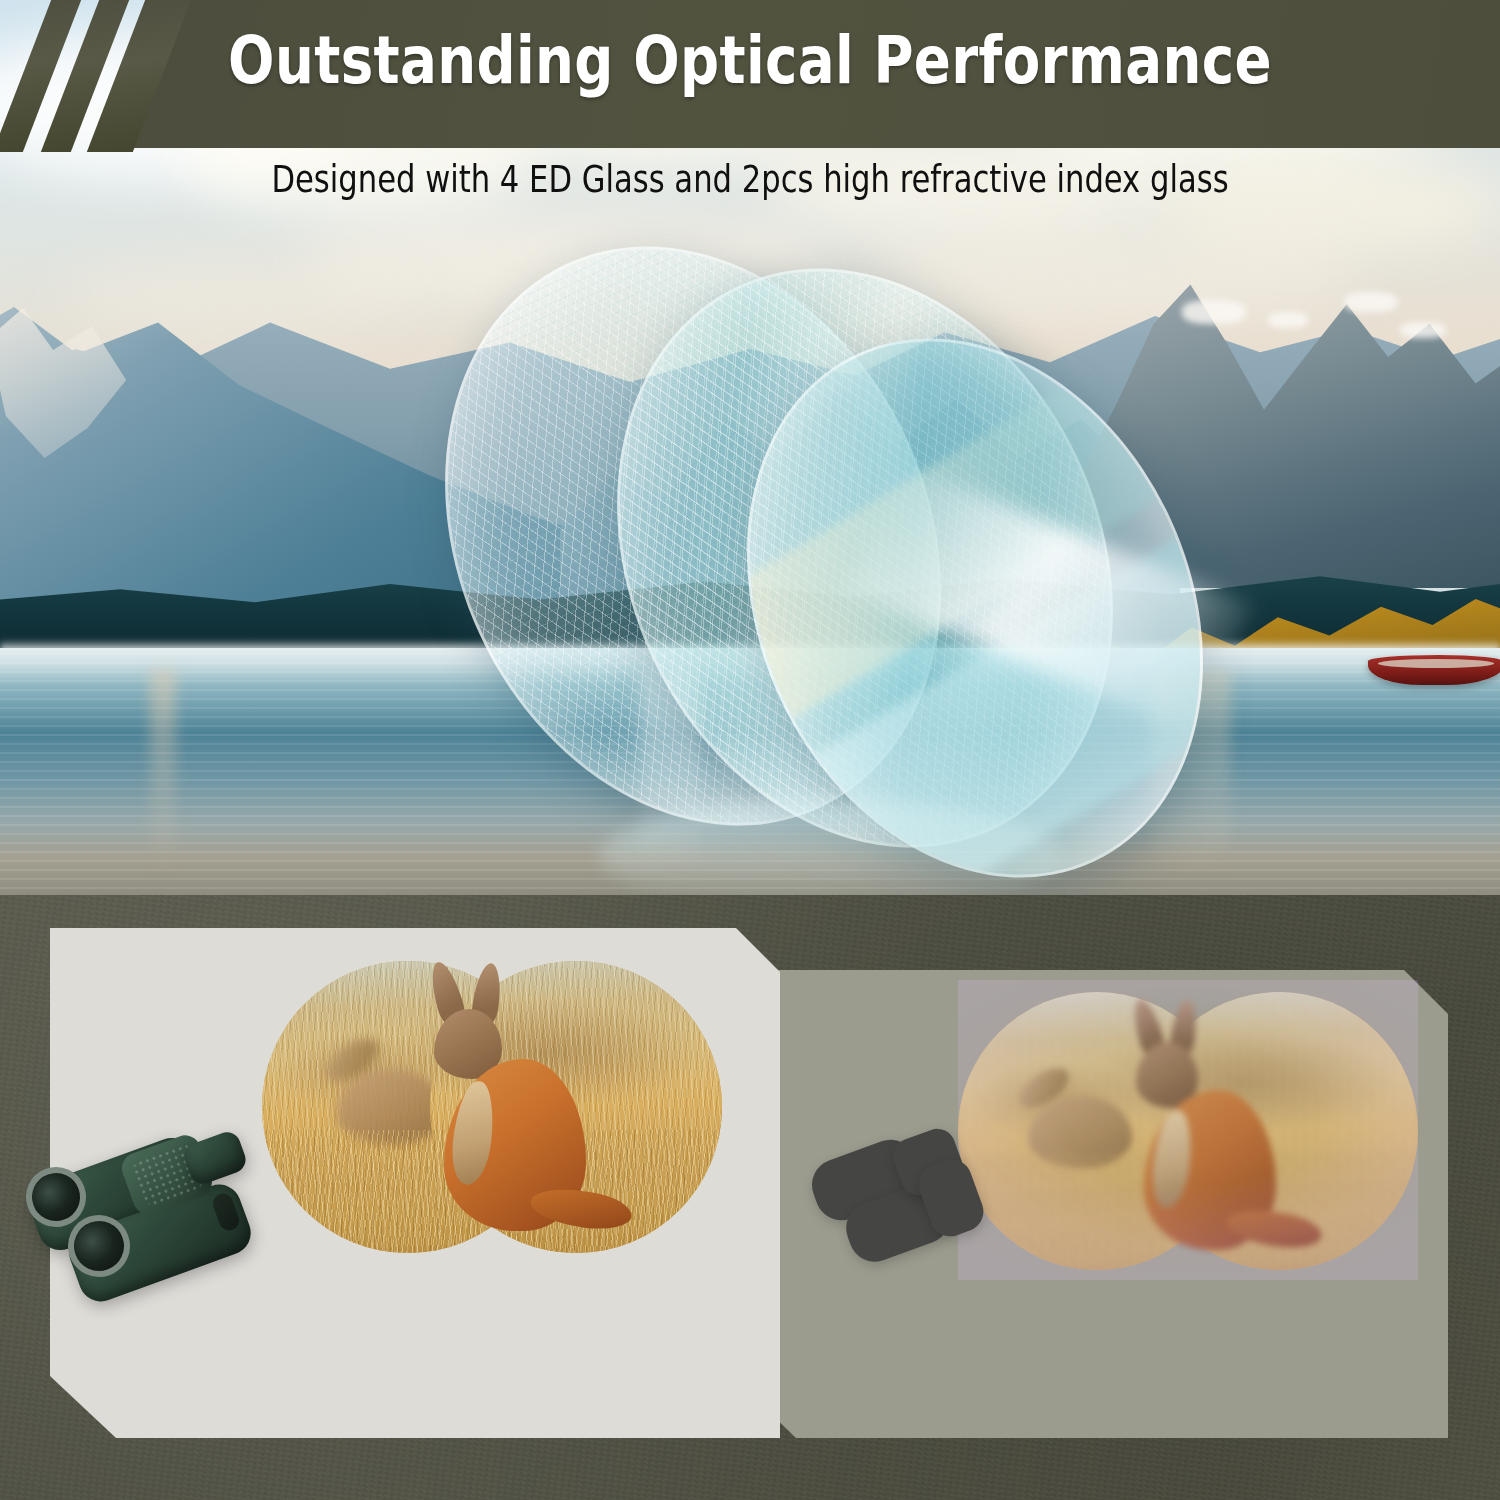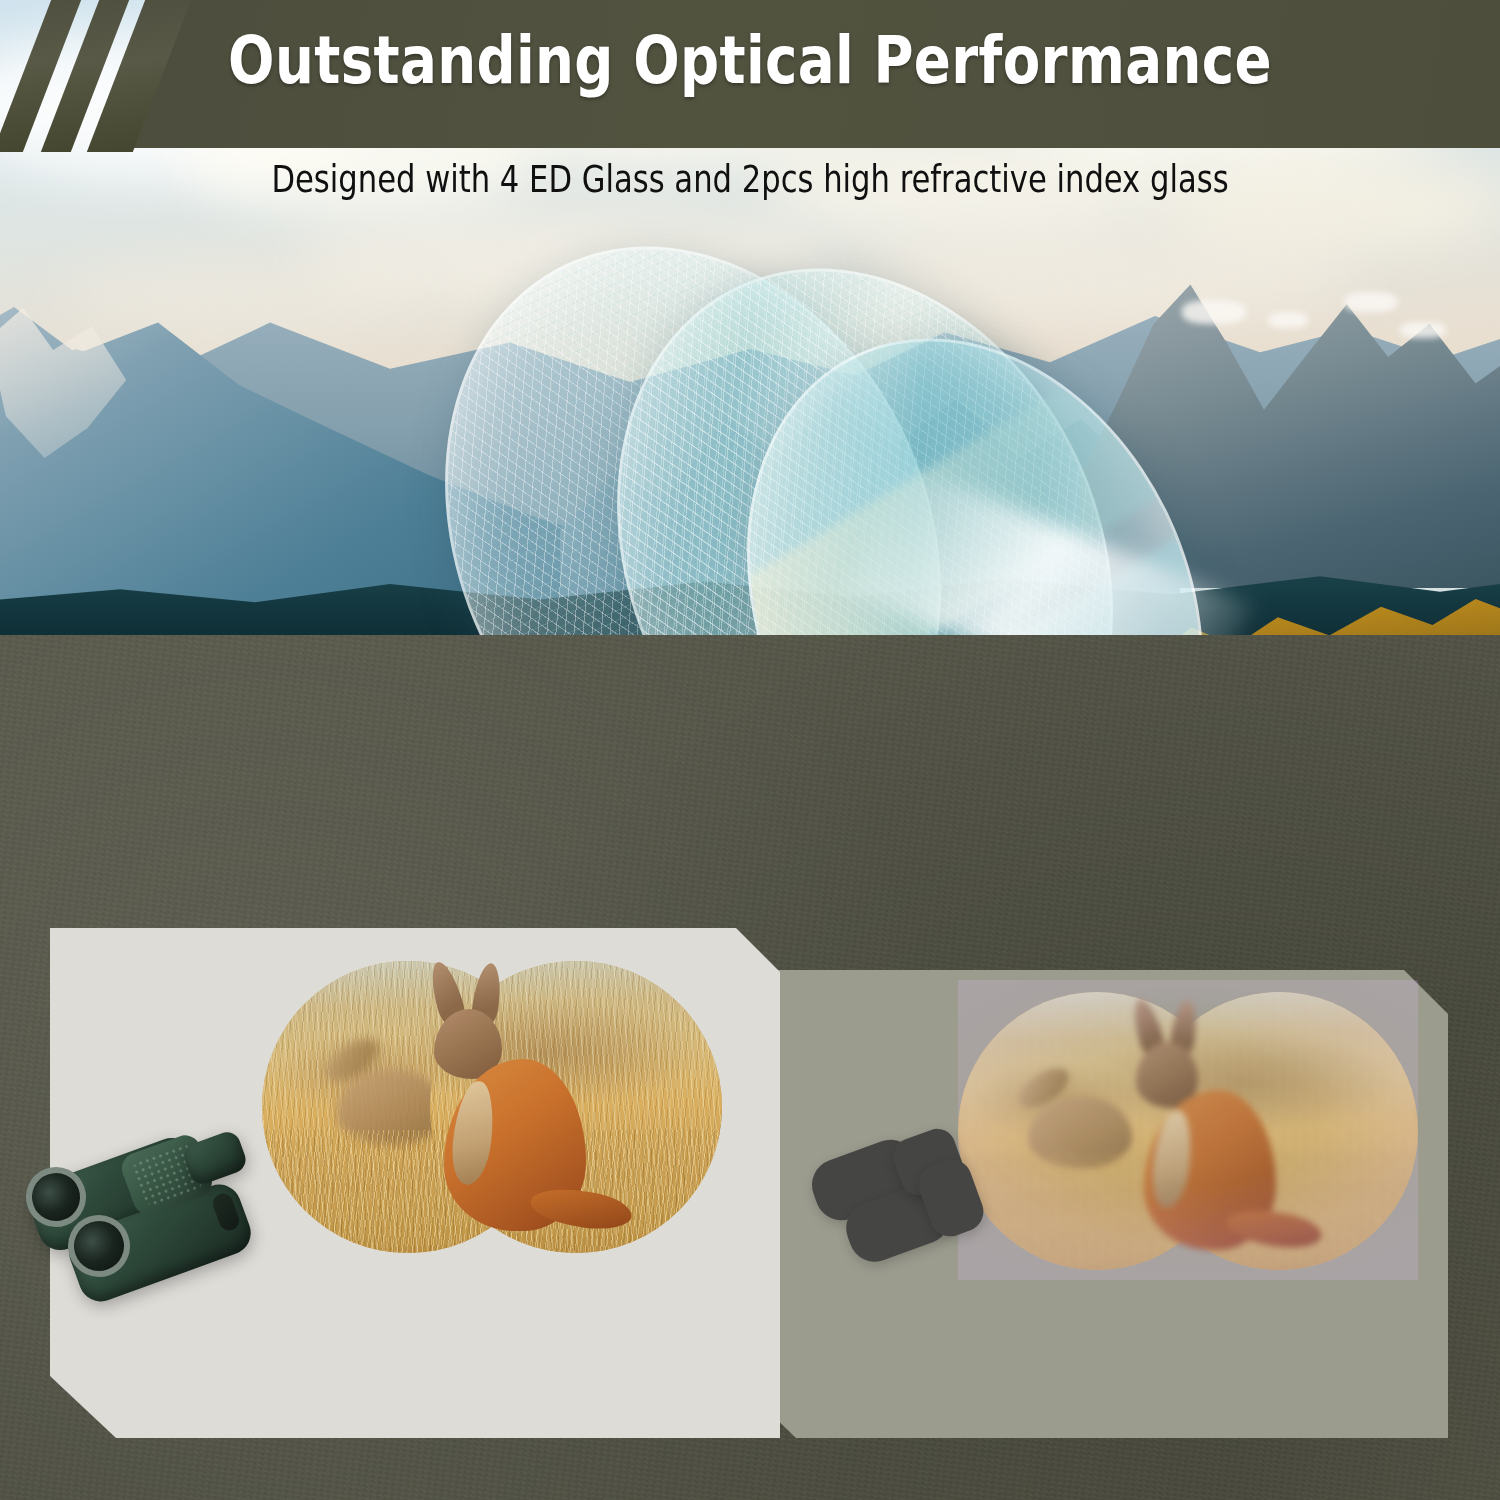--- a/index.html
+++ b/index.html
@@ -24,21 +24,21 @@
     content:""; position:absolute; inset:0;
     background-image:
       repeating-linear-gradient(7deg, rgba(255,255,255,.028) 0 2px, rgba(0,0,0,0) 2px 5px),
       repeating-linear-gradient(-83deg, rgba(0,0,0,.035) 0 3px, rgba(0,0,0,0) 3px 7px),
       repeating-linear-gradient(41deg, rgba(255,255,255,.018) 0 1px, rgba(0,0,0,0) 1px 4px);
     opacity:.9;
   }
 
   
   .hero {
-    position:absolute; left:0; top:0; width:1500px; height:635px; overflow:hidden;
+    position:absolute; left:0; top:0; width:1500px; height:895px; overflow:hidden;
   }
   
   .sky {
     position:absolute; left:0; top:0; width:1500px; height:650px;
     background:linear-gradient(178deg,#cfe3ee 0%,#d8e6ec 14%,#dfe5e2 34%,#e8e0d3 52%,#e9dcc9 64%,#dfe2e0 78%,#cfe0e6 100%);
   }
   .cloudlayer{ position:absolute; left:0; top:0; width:1500px; height:560px; }
   .cloud{ position:absolute; border-radius:50%; filter:blur(26px); }
 
   

